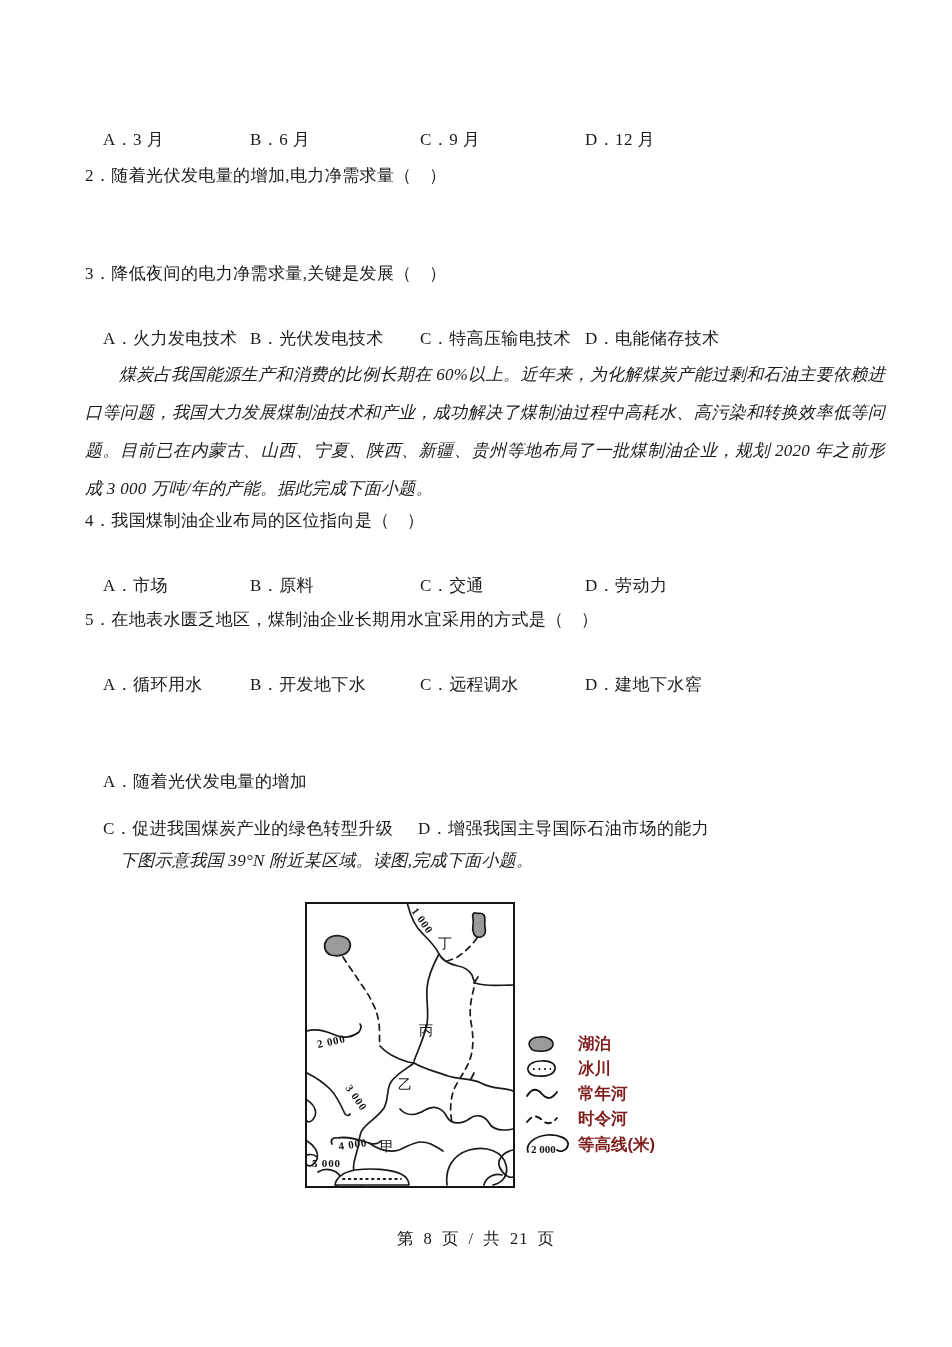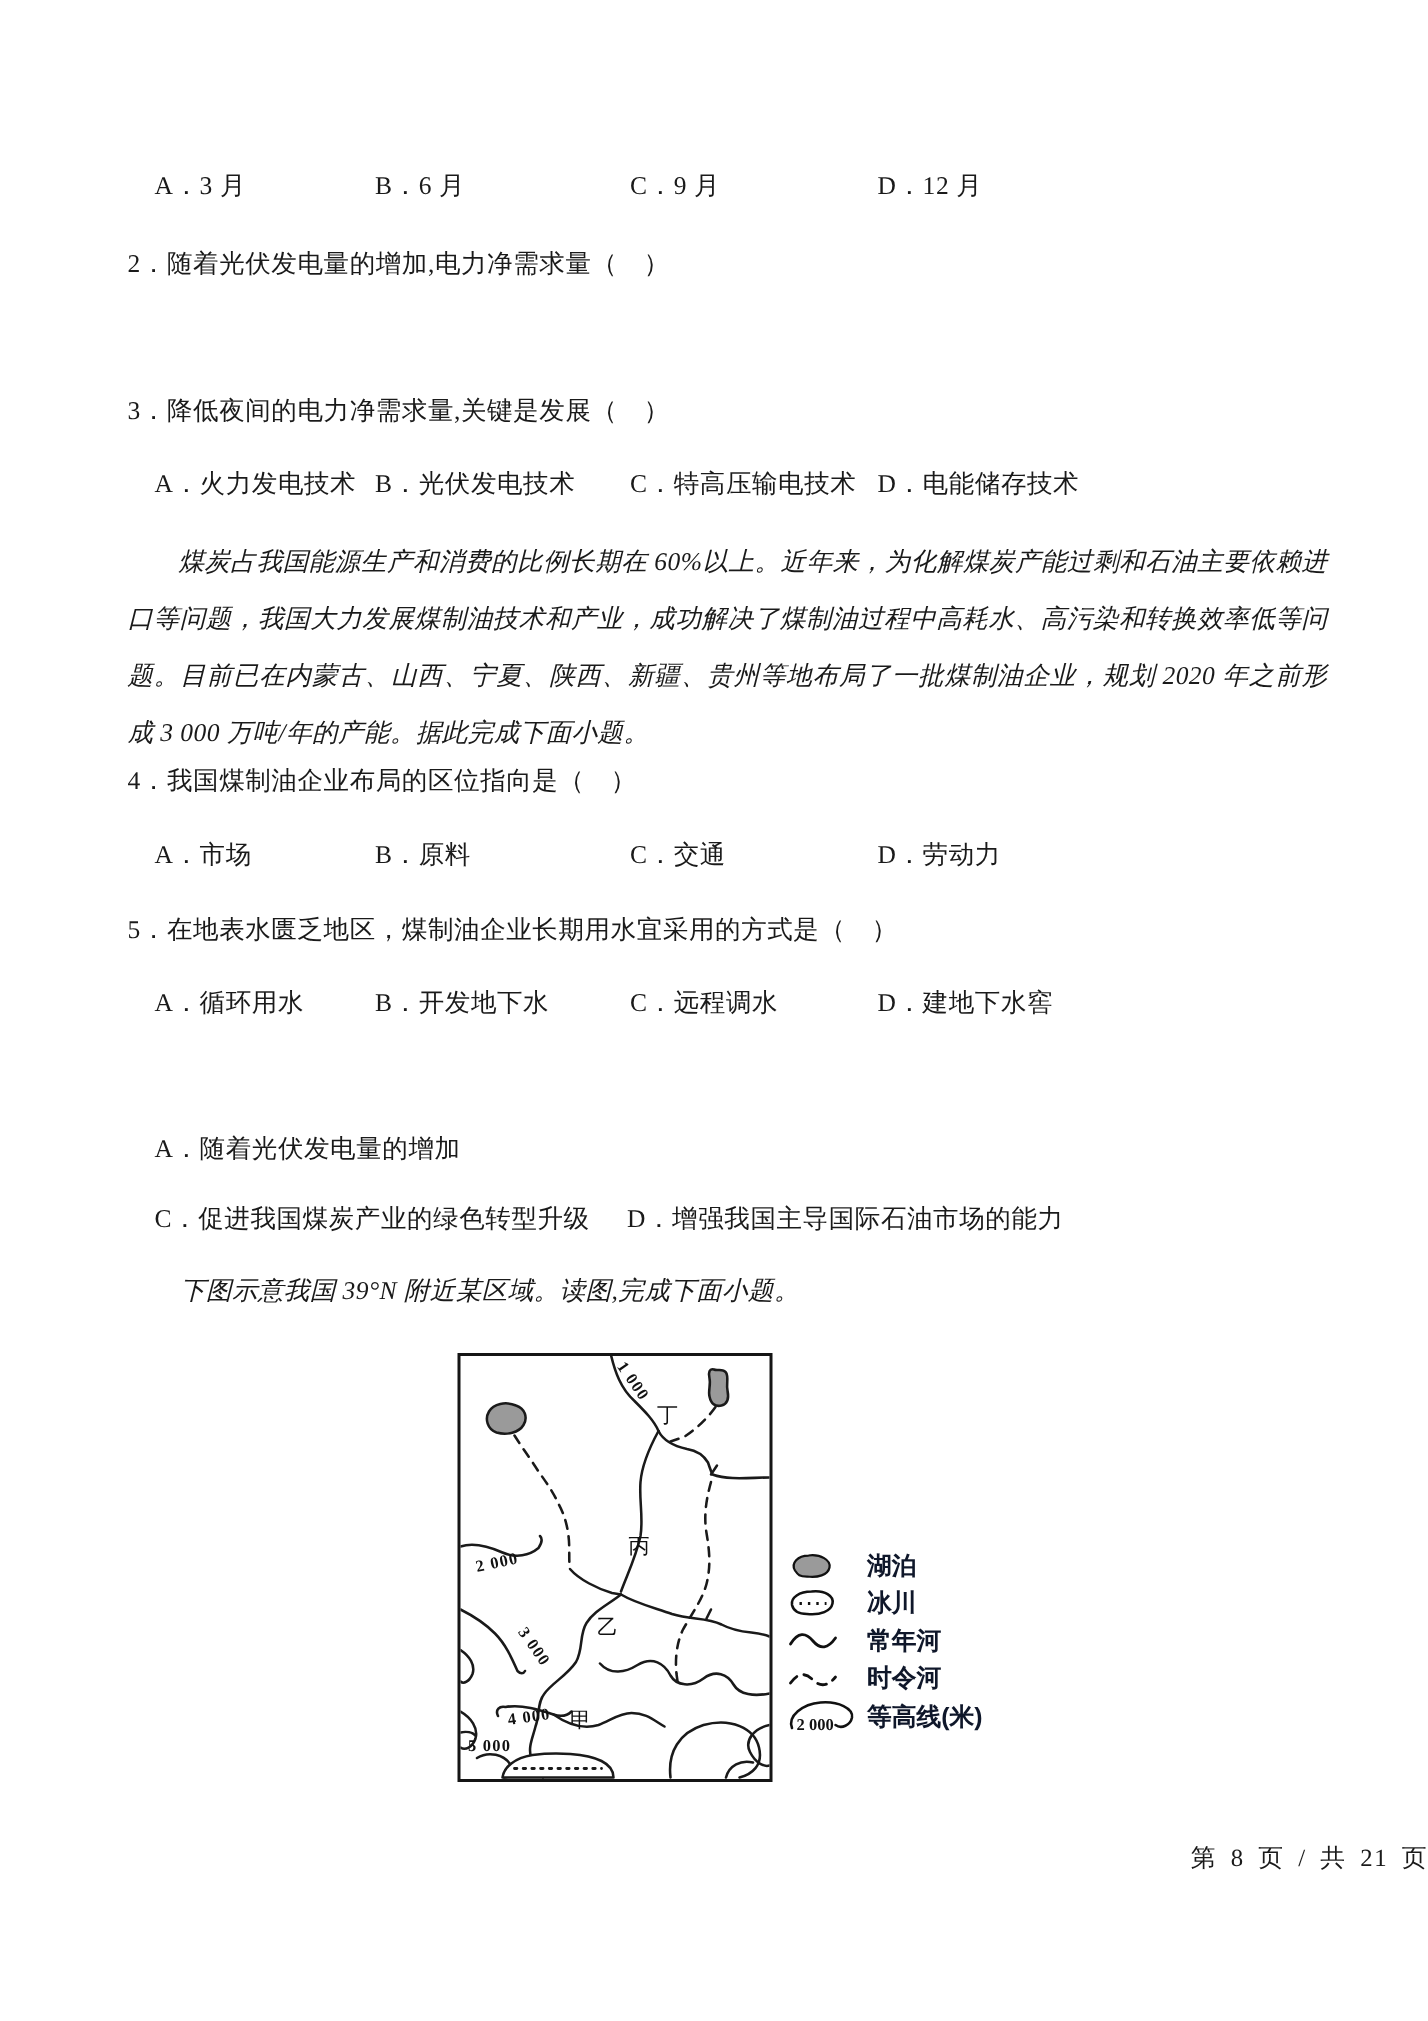--- a/index.html
+++ b/index.html
@@ -8,21 +8,21 @@
     width:952px; height:1347px;
     margin:0 auto;
     background:#ffffff;
     color:#1a1a1a;
     font-family:"Liberation Serif","DejaVu Serif",serif;
     font-size:17px;
     overflow:hidden;
   }
   .stem { position:absolute; left:85px; white-space:nowrap; letter-spacing:0.4px; }
   .row  { position:absolute; left:0; right:0; height:24px; }
-  .opt  { position:absolute; white-space:nowrap; letter-spacing:0.4px; }
+  .opt  { position:absolute; white-space:nowrap; letter-spacing:0.4px;margin-top:16px; }
   .c1 { left:103px; }
   .c2 { left:250px; }
   .c3 { left:420px; }
   .c4 { left:585px; }
   .passage {
     position:absolute; left:85px; top:356px; width:800px;
     line-height:38px; text-align:justify; text-indent:2em;
     font-style:italic; letter-spacing:0.3px;
   }
   .map-intro {
@@ -40,27 +40,27 @@
   .map-num  { font-size:11px; fill:#111; letter-spacing:0.8px; font-weight:bold;
               font-family:"Liberation Serif","DejaVu Serif",serif; }
   .legend {
     position:absolute; left:524px; top:1031px; width:170px;
   }
   .legend-item { display:flex; align-items:center; height:25px; }
   .legend-item.tall { height:27px; }
   .legend-icon { width:48px; display:flex; justify-content:flex-start; align-items:center; }
   .legend-label {
     font-family:"Liberation Sans","DejaVu Sans",sans-serif;
-    font-weight:bold; font-size:16.5px; color:#0f172a; margin-left:6px; white-space:nowrap;
+    font-weight:bold; font-size:16.5px; color:#7f1d1d; margin-left:6px; white-space:nowrap;
   }
   .legend-num { font-size:11px; font-weight:bold; fill:#111;
                 font-family:"Liberation Serif","DejaVu Serif",serif; }
   .footer {
     position:absolute; left:0; right:0; top:1228px;
-    text-align:right; font-size:16.5px; letter-spacing:1px; word-spacing:4px;
+    text-align:center; font-size:16.5px; letter-spacing:1px; word-spacing:4px;
   }
 </style>
 </head>
 <body>
 
 <div class="page">
 
   <div class="row" style="top:112px">
     <span class="opt c1">A．3 月</span>
     <span class="opt c2">B．6 月</span>

